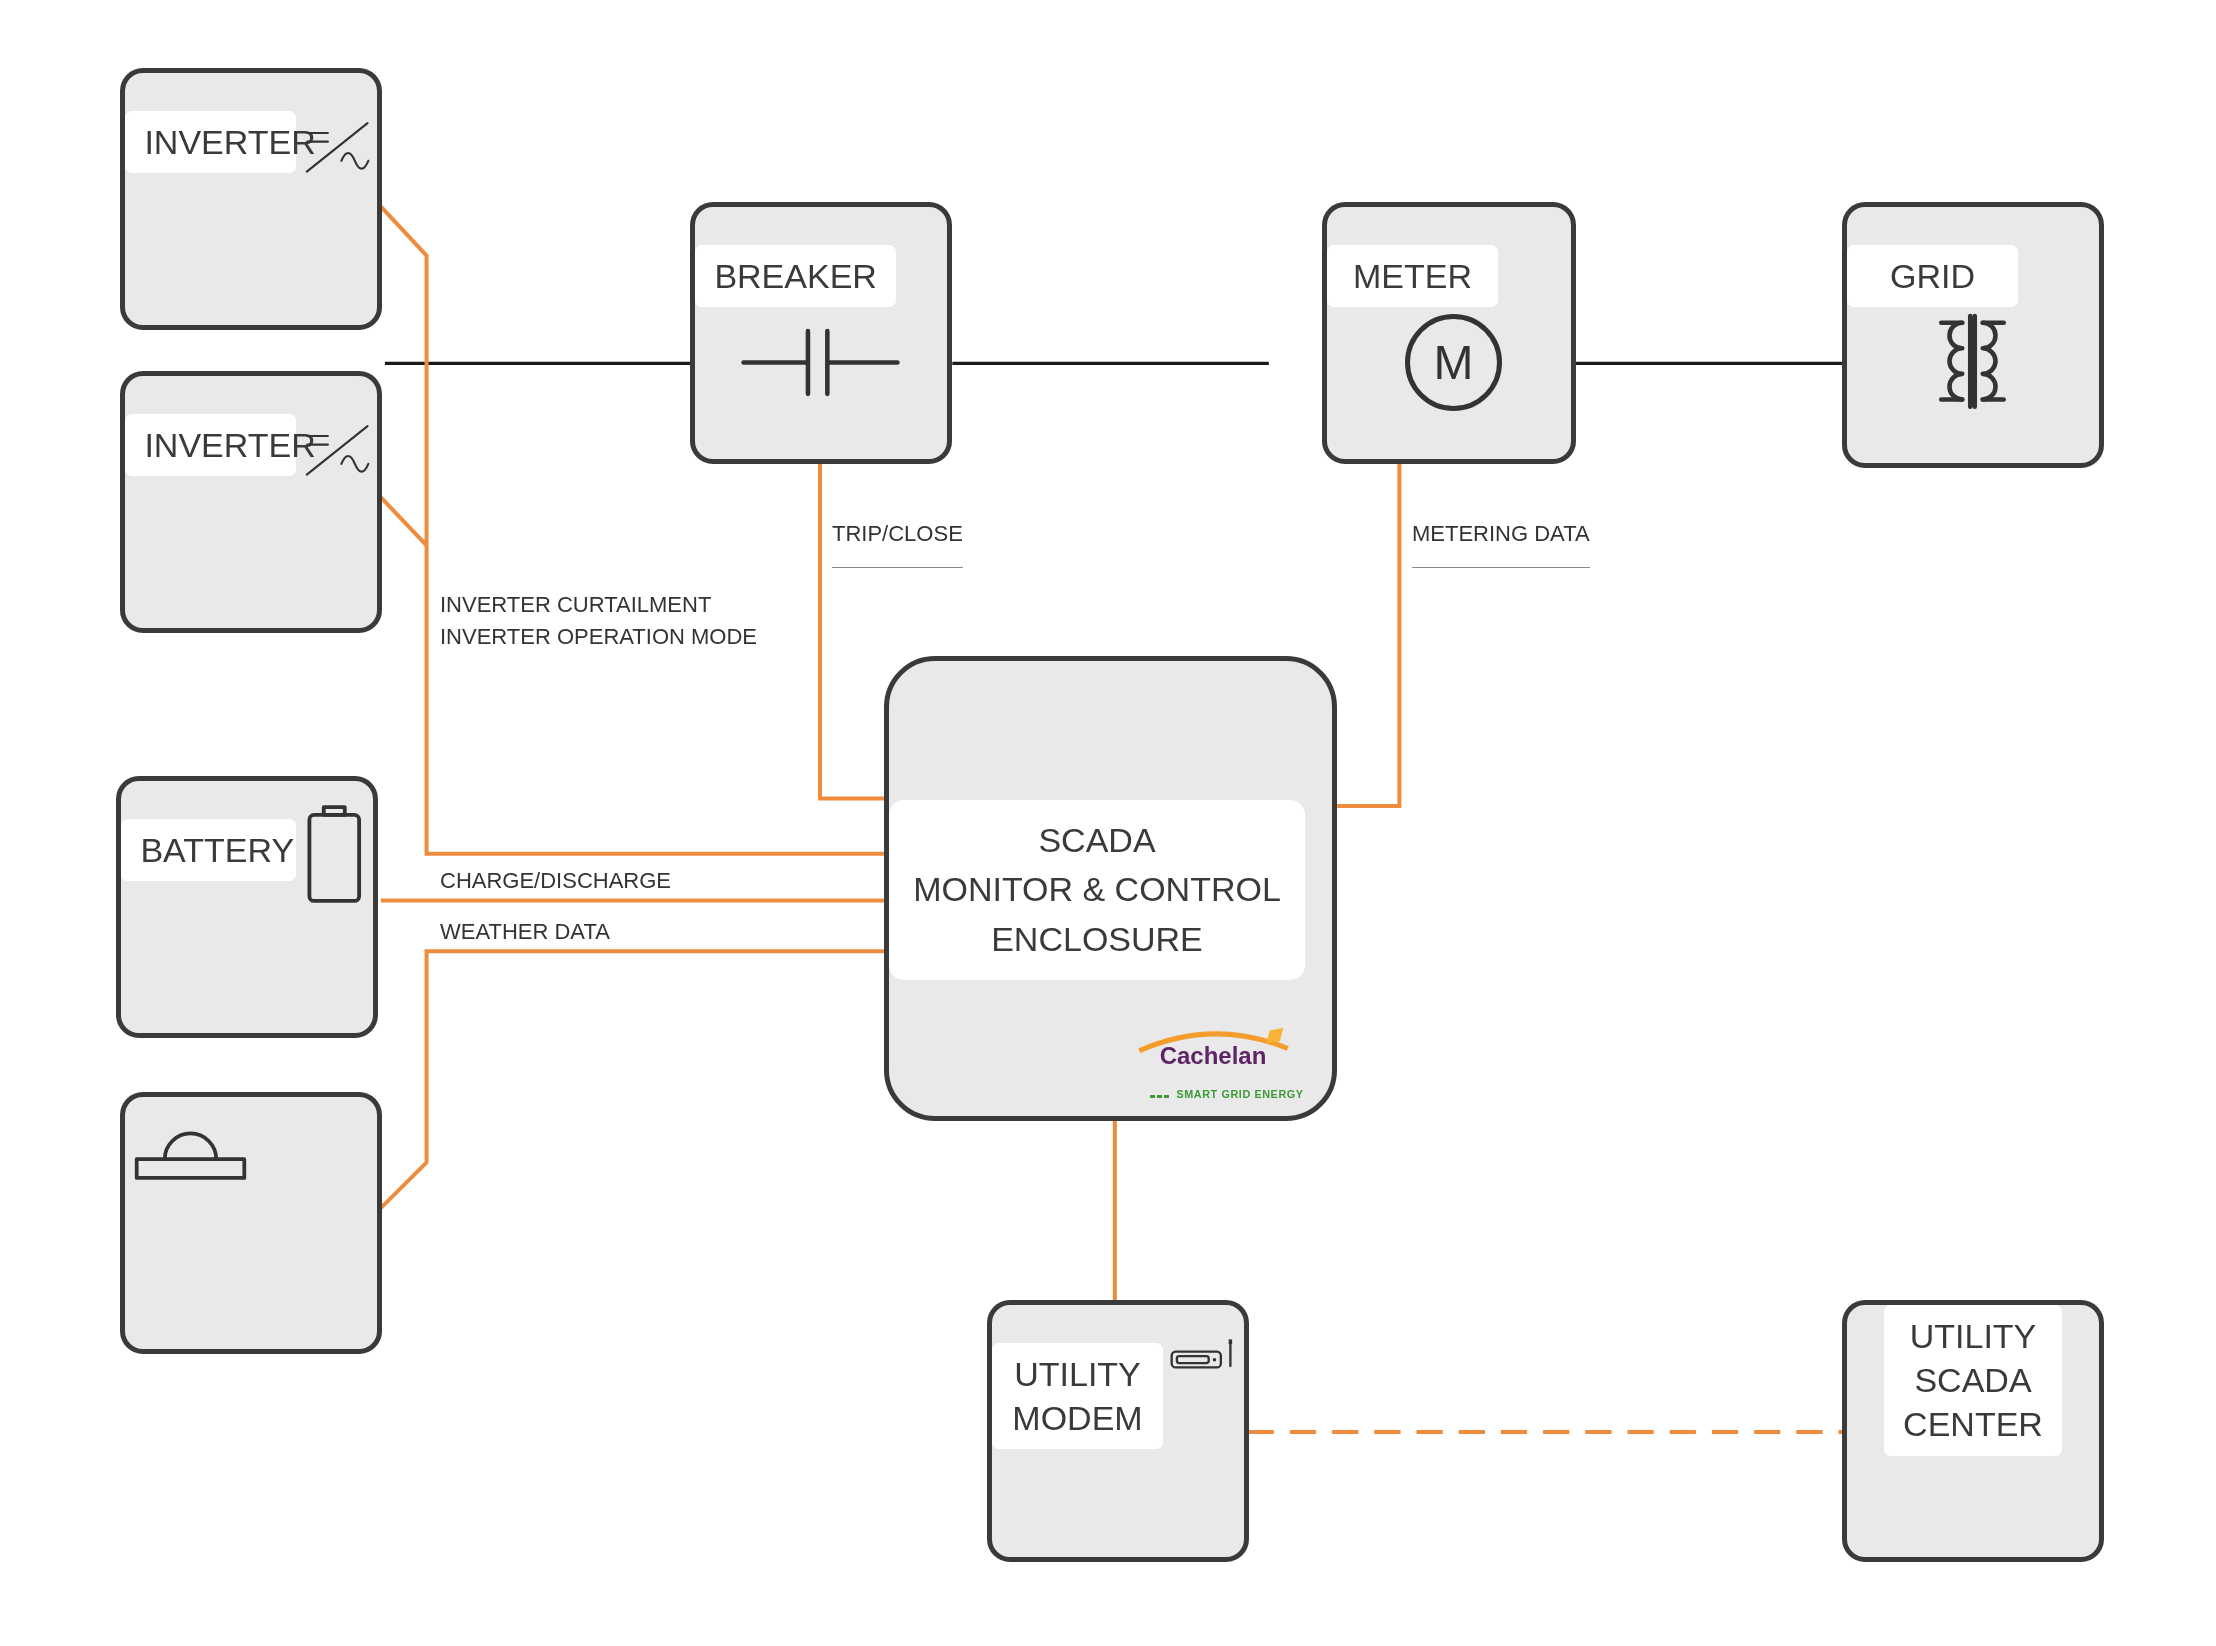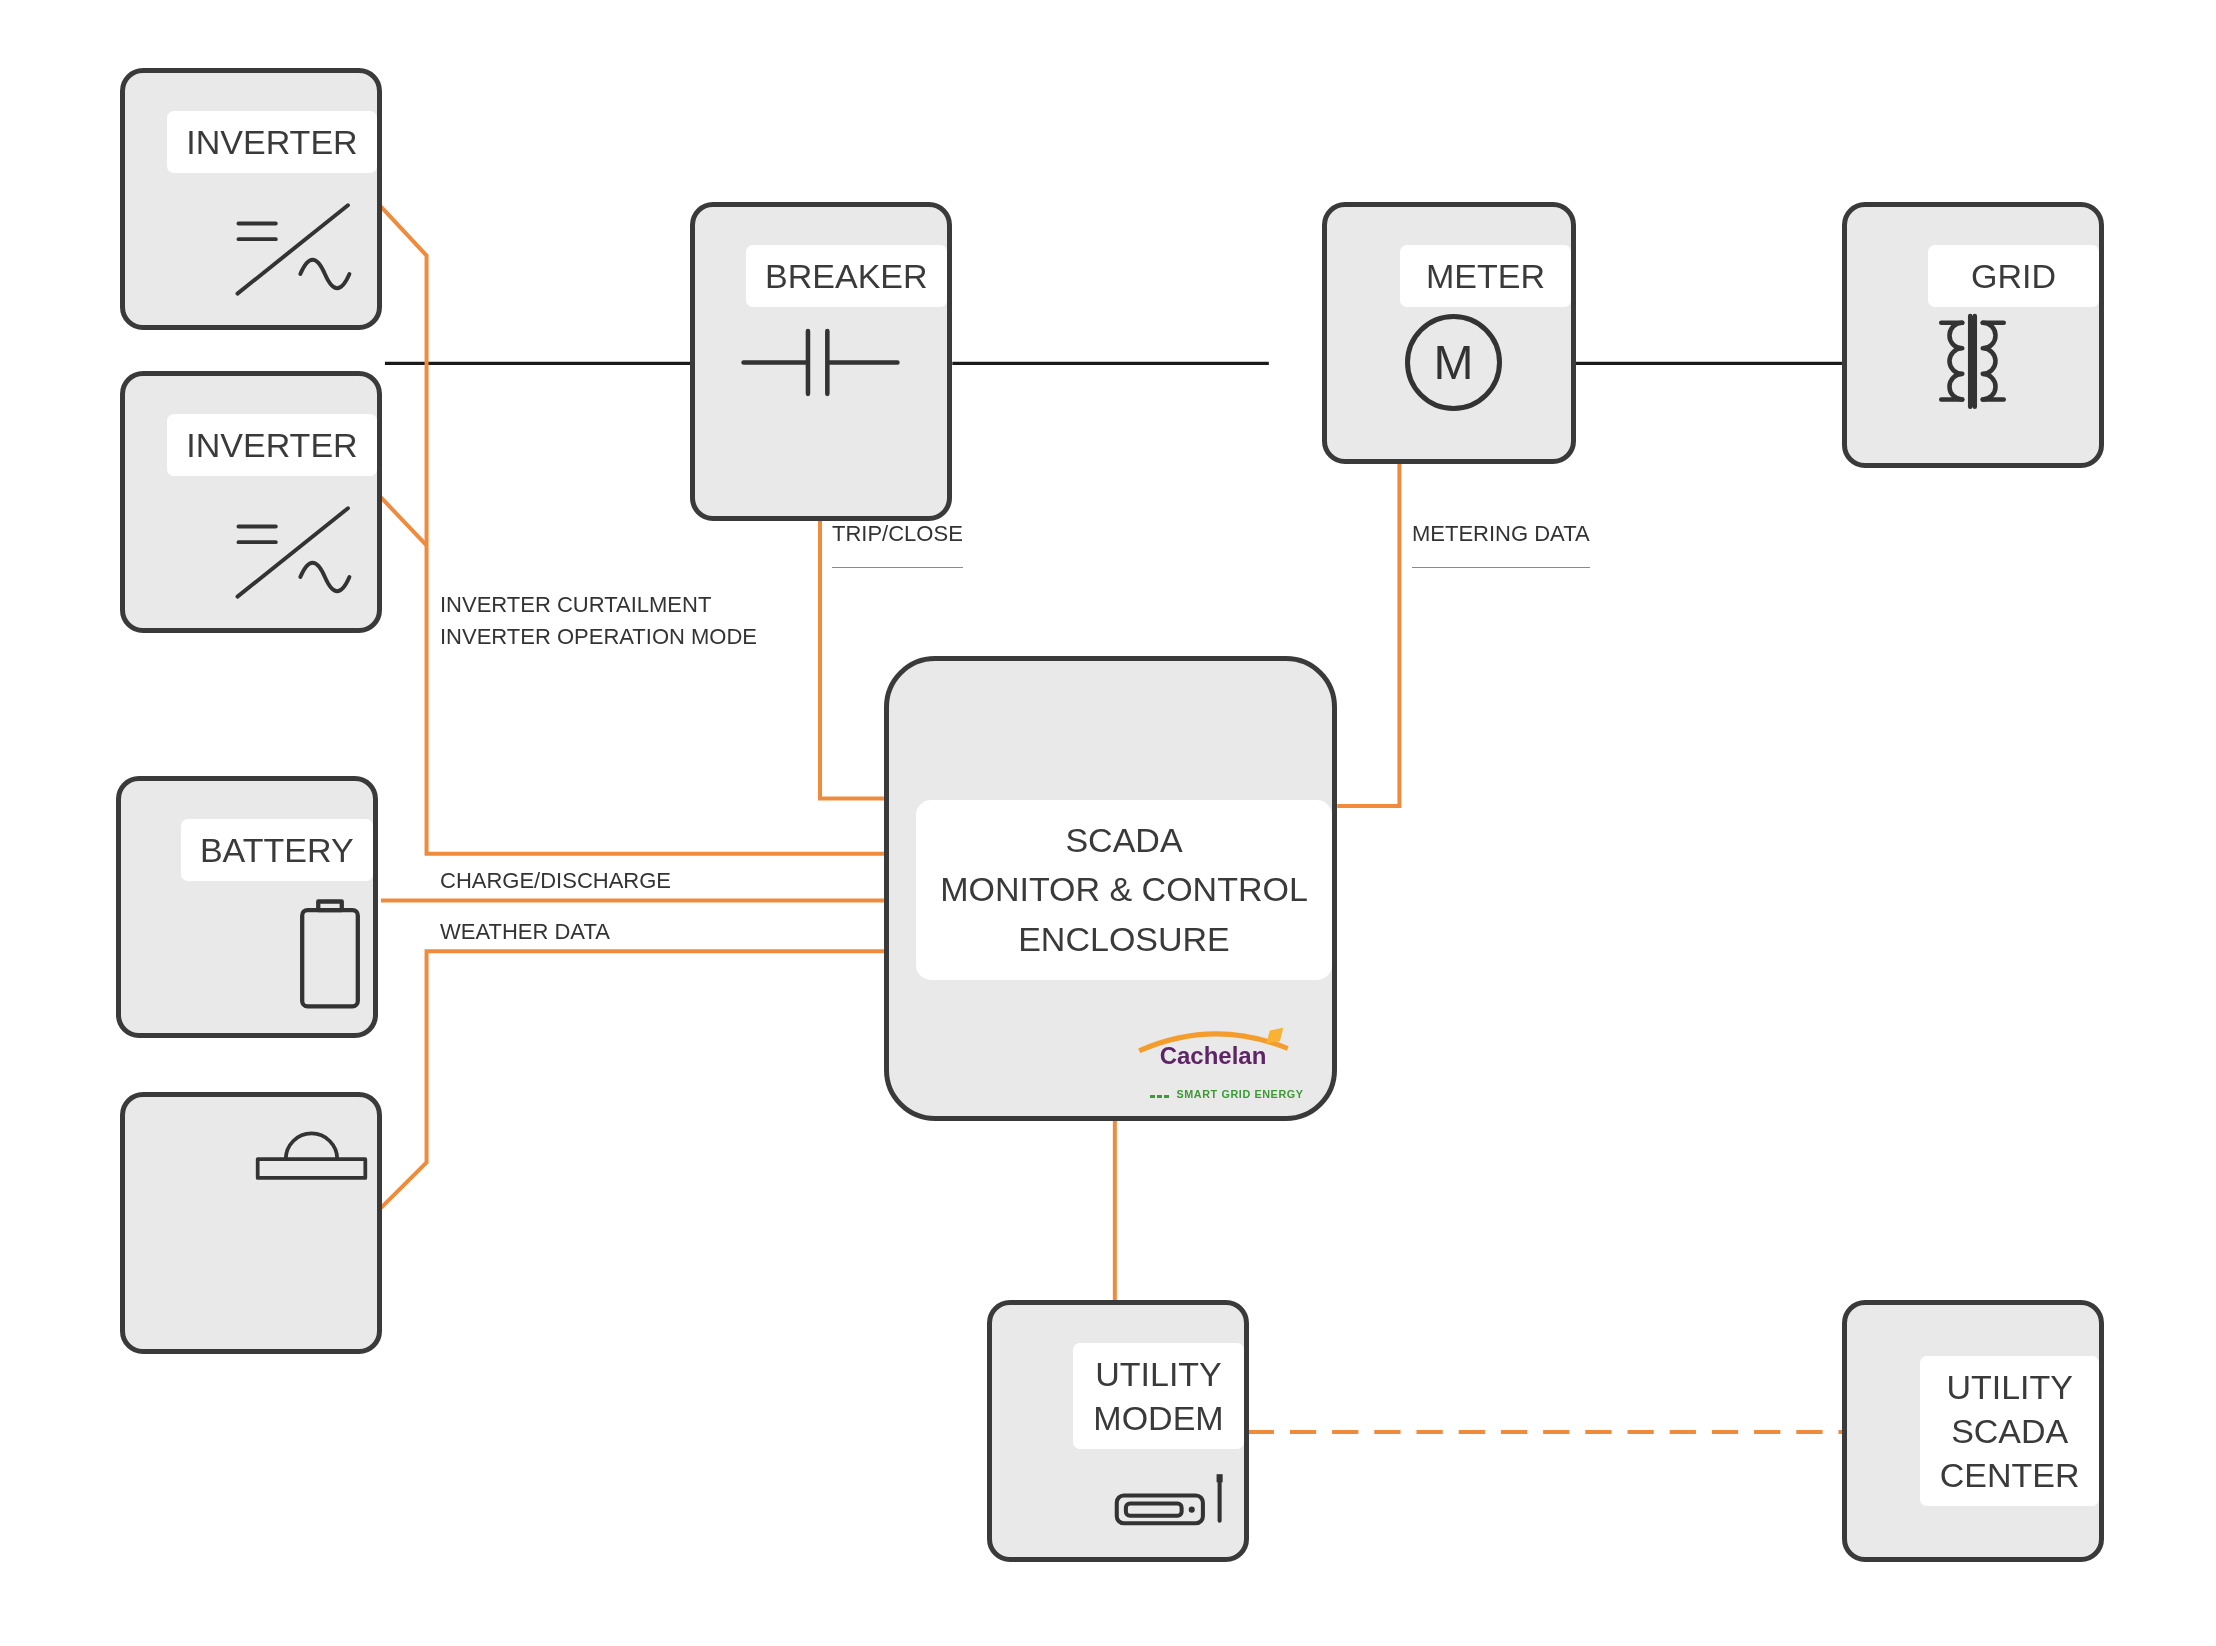--- a/index.html
+++ b/index.html
@@ -8,21 +8,21 @@
     font-family:"Liberation Sans", sans-serif;overflow:hidden;color:#333;
   }
   .wires{position:absolute;left:0;top:0;z-index:0;}
   .power{stroke:#1a1a1a;stroke-width:6;fill:none;}
   .sig{stroke:#EF8B3C;stroke-width:7;fill:none;}
   .sig.dashed{stroke-dasharray:46 28;}
 
   .node{
     position:absolute;z-index:1;box-sizing:border-box;
     background:#E9E9E9;border:5.1px solid #3A3A3A;border-radius:23px;
-    display:flex;flex-direction:column;align-items:flex-end;
+    display:flex;flex-direction:row;align-items:flex-start;
   }
   .node.big{border-radius:51px;}
   .node.center{justify-content:center;}
   .node-label{
     background:#ffffff;border-radius:6.8px;margin-top:38px;
     padding:9px 19.4px;min-width:171px;box-sizing:border-box;
     font-size:34px;line-height:1.3;text-align:center;color:#3a3a3a;
     white-space:pre-line;
   }
   .node.center .node-label{margin-top:0;}
@@ -89,21 +89,21 @@
 
 <div class="node" style="left:120px;top:371px;width:262px;height:262px">
   <div class="node-label">INVERTER</div>
   <svg class="icon-flow" width="171" height="108" viewBox="0 0 300 220">
     <path class="icon-stroke" d="M40 205 L265 25"></path>
     <path class="icon-stroke" d="M42 62 H118 M42 94 H118"></path>
     <path class="icon-stroke" d="M168 165 q 25 -58 50 0 q 25 58 50 0"></path>
   </svg>
 </div>
 
-<div class="node" style="left:690px;top:202px;width:262px;height:319px">
+<div class="node" style="left:690px;top:202px;width:262px;height:262px">
   <div class="node-label">BREAKER</div>
   <svg class="icon-abs" style="left:40px;top:104px" width="171" height="103" viewBox="0 0 300 180">
     <path class="icon-stroke" d="M15 90 H128 M128 35 V145 M162 35 V145 M162 90 H285"></path>
   </svg>
 </div>
 
 <div class="node" style="left:1322px;top:202px;width:254px;height:262px">
   <div class="node-label">METER</div>
   <div class="meter-dial">
     <span>M</span>

